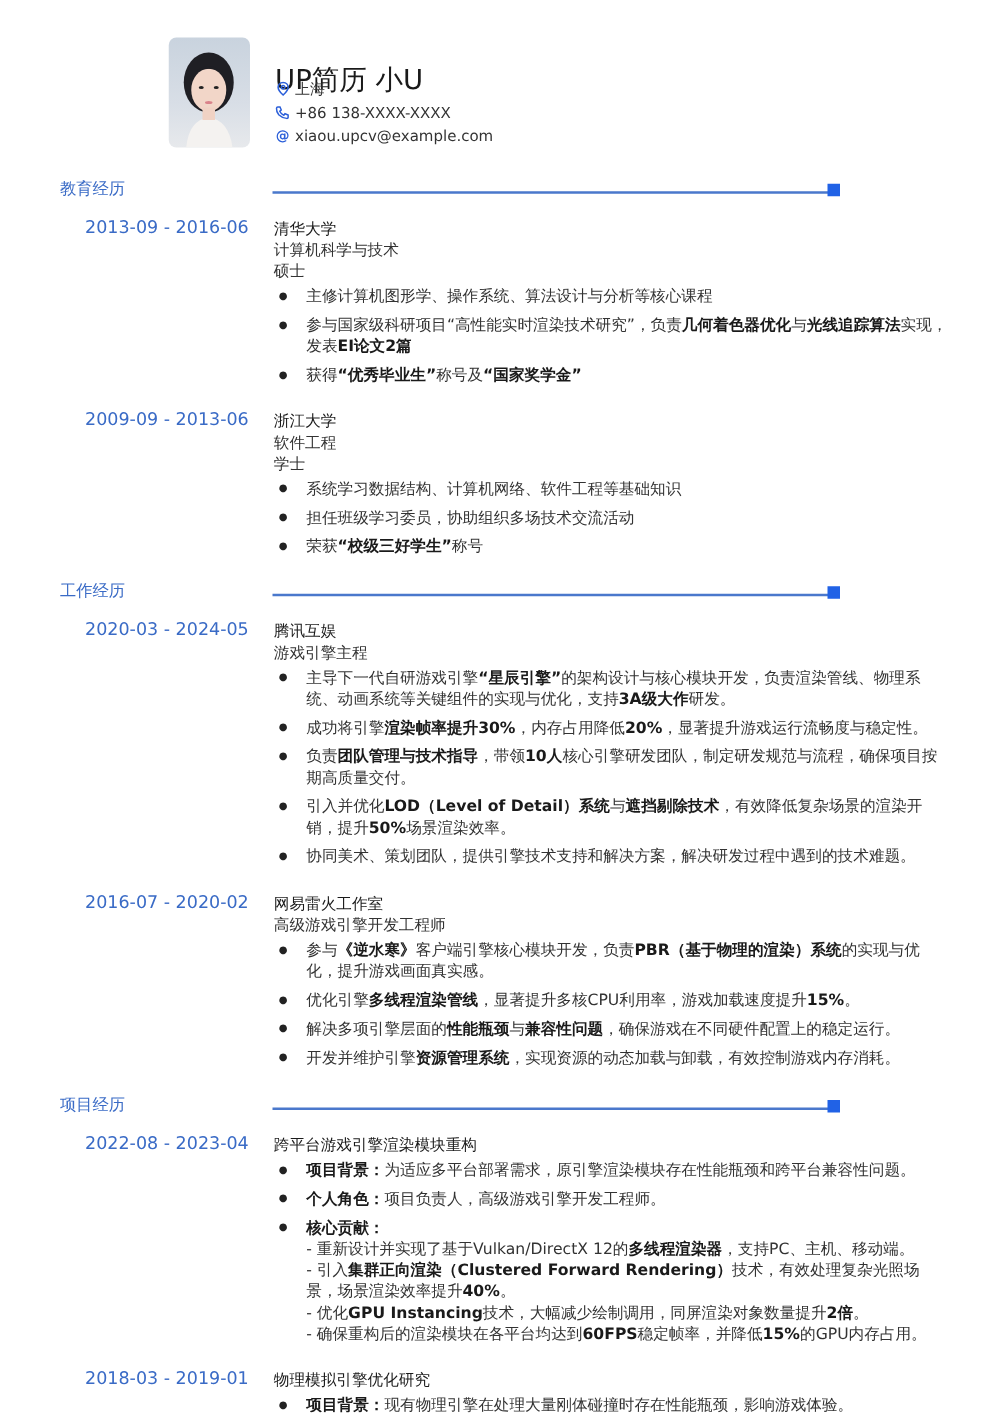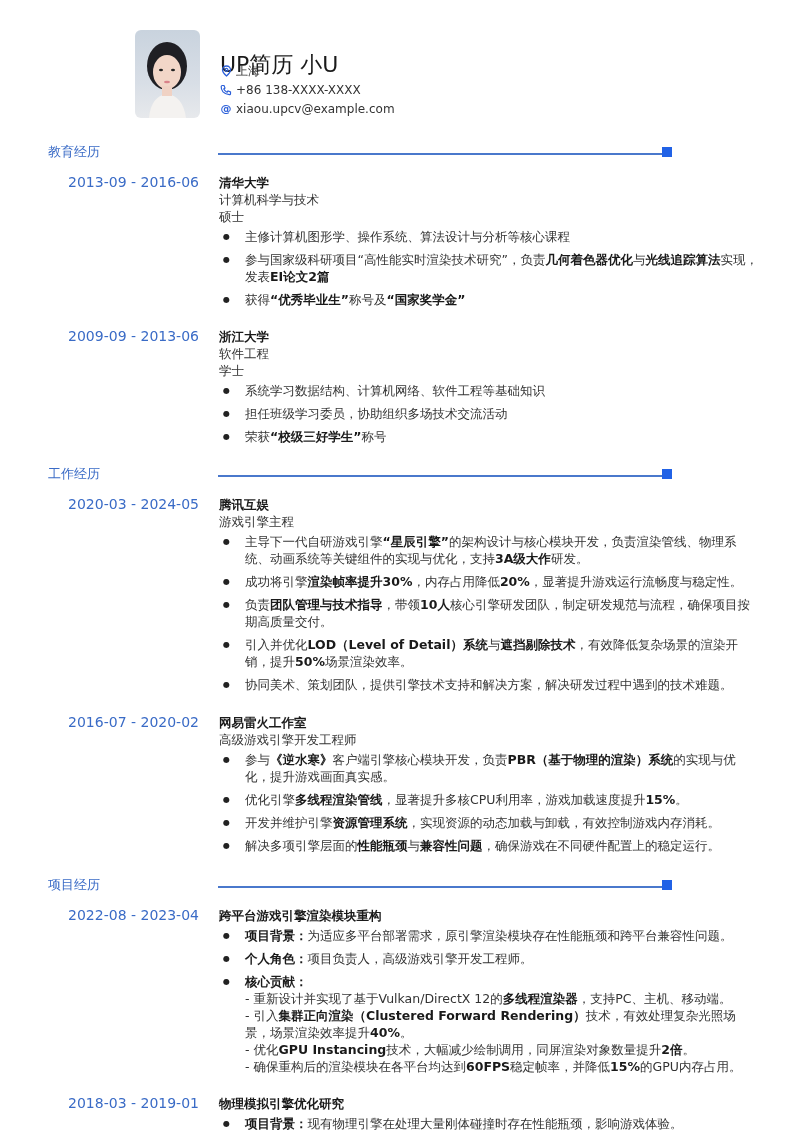--- a/index.html
+++ b/index.html
@@ -16,21 +16,21 @@
   .name { position:absolute; left:85px; top:0; font-size:22px; font-weight:500; color:#1a1a1a; white-space:nowrap; line-height:26px;margin-top:22px; }
   .contact { position:absolute; left:85px; font-size:12px; color:#333; white-space:nowrap; display:flex; align-items:center; line-height:16px; }
   .contact .ic { width:12px; height:12px; margin-right:4px; color:#2b5fd9; display:inline-flex; align-items:center; justify-content:center; }
   .section-head { position:absolute; left:0; width:700px; height:20px; }
   .section-title { position:absolute; right:600px; top:0; font-size:13px; color:#3a6bc6; white-space:nowrap; line-height:18px; }
   .section-line { position:absolute; left:218px; right:35px; top:10px; height:1.5px; background:#4a78cc; }
   .section-sq { position:absolute; right:28px; top:4px; width:10px; height:10px; background:#2162e6; }
   .entry { position:absolute; left:0; width:799px; }
   .date { position:absolute; right:600px; top:0; font-size:14px; color:#3a6bc6; white-space:nowrap; line-height:17px; }
   .content { position:absolute; left:219px; width:550px; top:0; line-height:17px; }
-  .org { font-weight:bold; color:#1a1a1a; font-size:12.5px; }
+  .org { font-weight:normal; color:#1a1a1a; font-size:12.5px; }
   .sub { color:#333; font-size:12.5px; }
   ul { margin:3px 11px 0 0; padding:0; list-style:none; }
   li { position:relative; padding-left:26px; margin-bottom:6px; line-height:17px; color:#333; font-size:12.5px; }
   li::before { content:"●"; position:absolute; left:4px; top:0; font-size:8px; color:#222; }
   b { color:#1a1a1a; }
 </style>
 </head>
 <body>
 
 <div class="header">
@@ -97,21 +97,21 @@
     <div class="sub">软件工程</div>
     <div class="sub">学士</div>
     <ul>
       <li>系统学习数据结构、计算机网络、软件工程等基础知识</li>
       <li>担任班级学习委员，协助组织多场技术交流活动</li>
       <li>荣获<b>“校级三好学生”</b>称号</li>
     </ul>
   </div>
 </div>
 
-<div class="section-head" style="top:465px;">
+<div class="section-head" style="top:465px;font-family:Liberation Mono, monospace;">
   <div class="section-title">工作经历</div>
   <div class="section-line"></div>
   <div class="section-sq"></div>
 </div>
 
 <div class="entry" style="top:496px;">
   <div class="date">2020-03 - 2024-05</div>
   <div class="content">
     <div class="org">腾讯互娱</div>
     <div class="sub">游戏引擎主程</div>
@@ -126,22 +126,22 @@
 </div>
 
 <div class="entry" style="top:714px;">
   <div class="date">2016-07 - 2020-02</div>
   <div class="content">
     <div class="org">网易雷火工作室</div>
     <div class="sub">高级游戏引擎开发工程师</div>
     <ul>
       <li>参与<b>《逆水寒》</b>客户端引擎核心模块开发，负责<b>PBR（基于物理的渲染）系统</b>的实现与优化，提升游戏画面真实感。</li>
       <li>优化引擎<b>多线程渲染管线</b>，显著提升多核CPU利用率，游戏加载速度提升<b>15%</b>。</li>
+      <li>解决多项引擎层面的<b>性能瓶颈</b>与<b>兼容性问题</b>，确保游戏在不同硬件配置上的稳定运行。</li>
       <li>开发并维护引擎<b>资源管理系统</b>，实现资源的动态加载与卸载，有效控制游戏内存消耗。</li>
-      <li>解决多项引擎层面的<b>性能瓶颈</b>与<b>兼容性问题</b>，确保游戏在不同硬件配置上的稳定运行。</li>
     </ul>
   </div>
 </div>
 
 <div class="section-head" style="top:876px;">
   <div class="section-title">项目经历</div>
   <div class="section-line"></div>
   <div class="section-sq"></div>
 </div>
 

